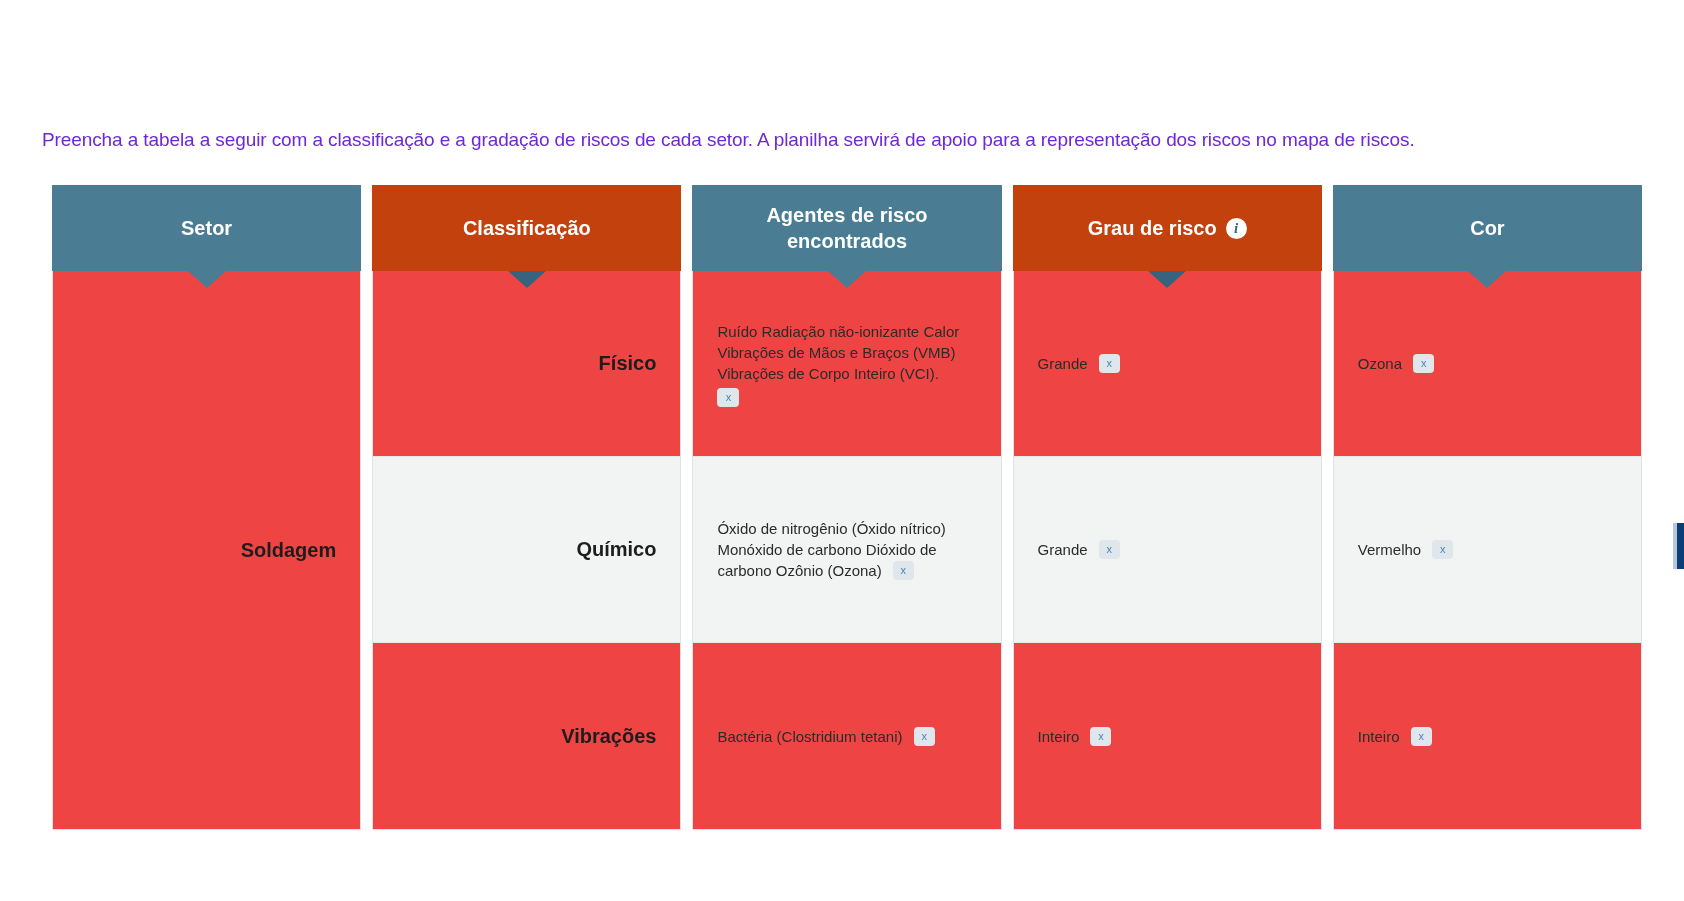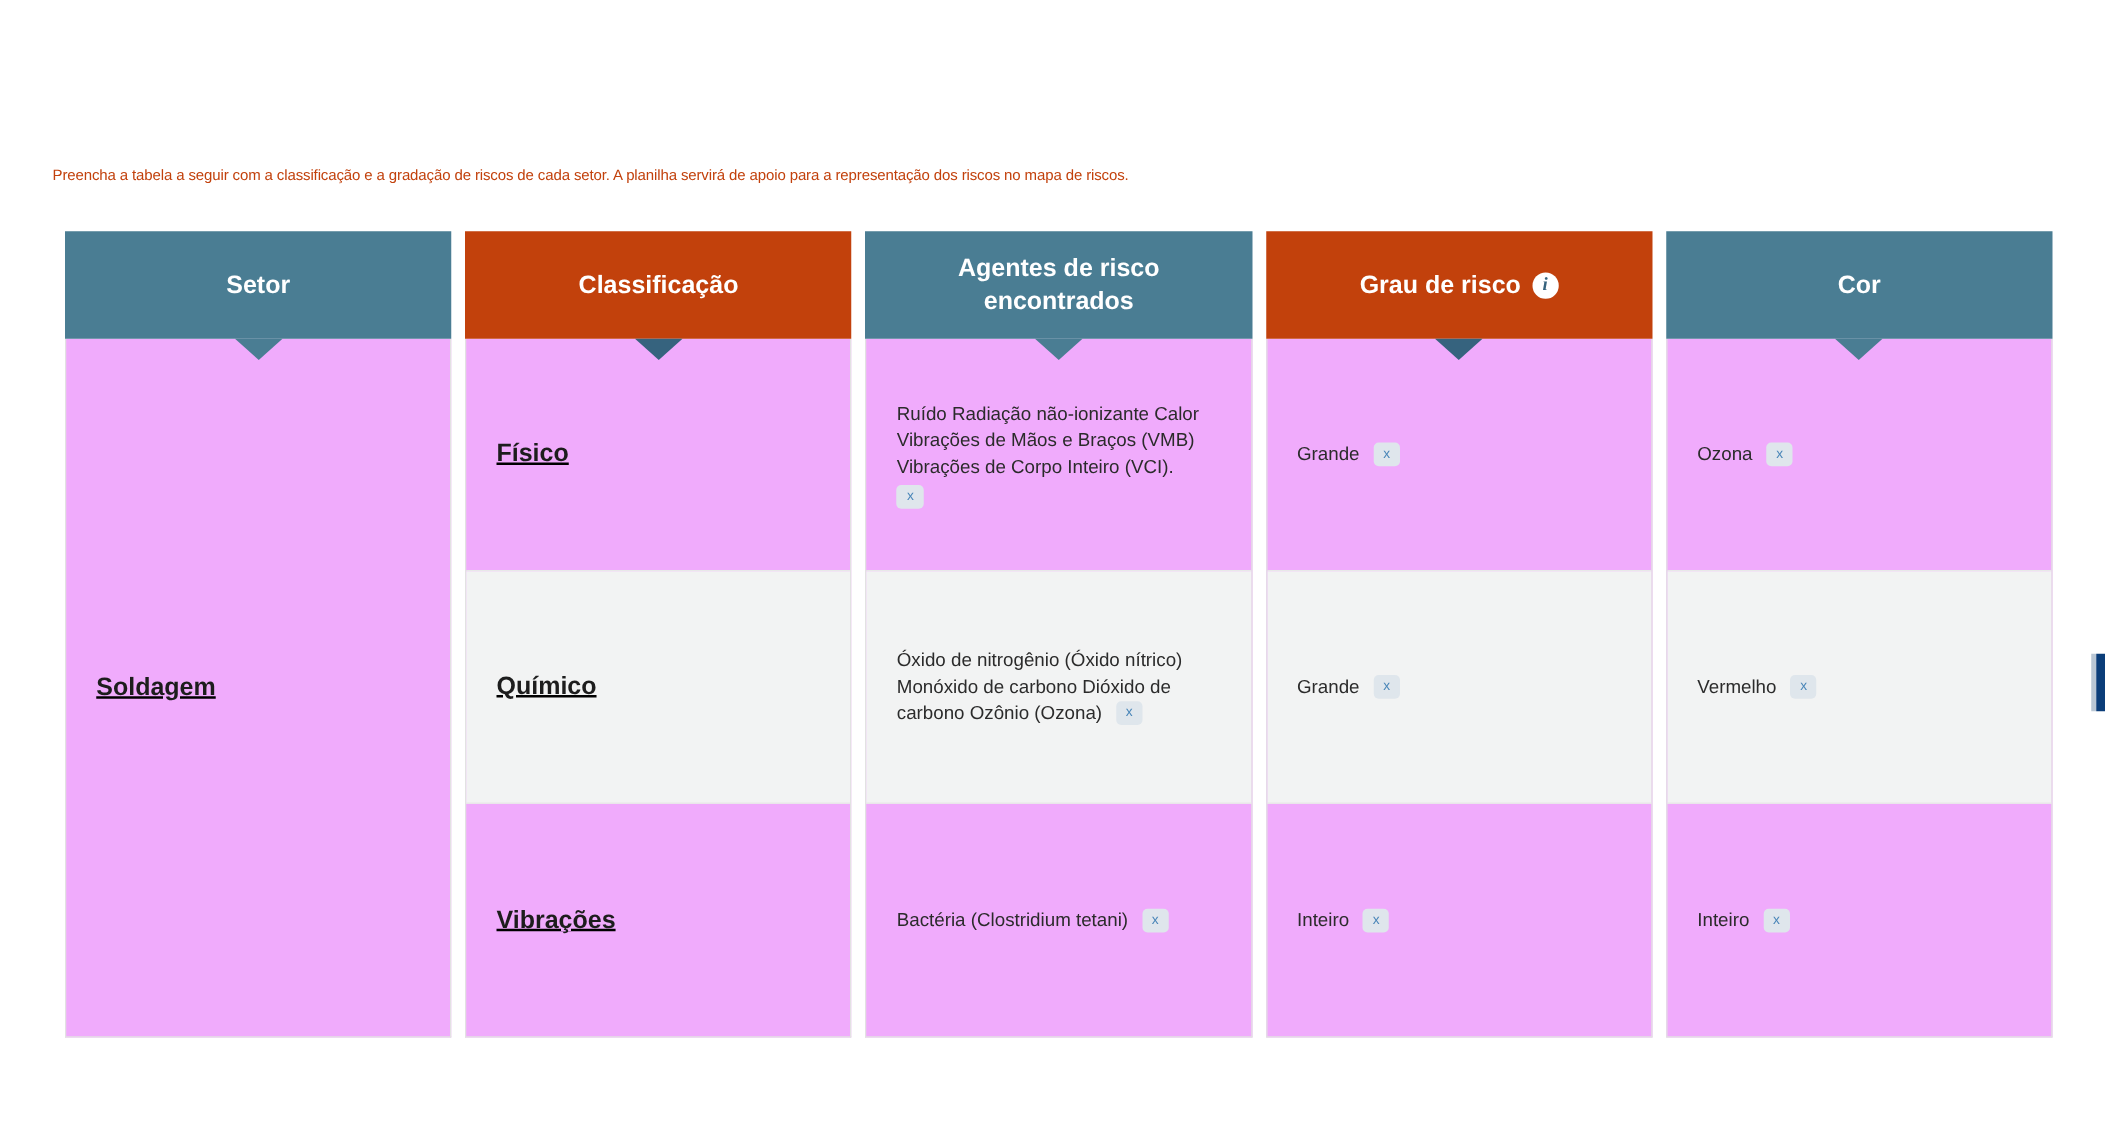--- a/index.html
+++ b/index.html
@@ -18,23 +18,23 @@
     height: 901px;
     background: #ffffff;
   }
 
   
   .intro {
     position: absolute;
     left: 42px;
     top: 128px;
     width: 1600px;
-    font-size: 12px;
+    font-size: 19px;
     line-height: 24px;
-    color: #c2410c;
+    color: #6d28d9;
     letter-spacing: -0.1px;
     white-space: nowrap;
   }
 
   
   .table-wrap {
     position: absolute;
     left: 52px;
     top: 185px;
     width: 1590px;
@@ -97,35 +97,35 @@
     font-weight: bold;
     font-style: italic;
     line-height: 21px;
     text-align: center;
     font-family: "Liberation Serif", serif;
   }
 
   .col-body {
     border: 1px solid #e2e2e2;
     border-top: none;
-    background: #f0abfc;
+    background: #ef4444;
   }
 
   .cell {
     position: relative;
     height: 186px;
     border-bottom: 1px solid #e8e8e8;
     display: flex;
     align-items: center;
     padding: 0 24px;
   }
   .cell:last-child { border-bottom: none; }
   .cell.alt { background: #f2f3f3; }
 
-  .cell.center  { justify-content: flex-start; text-align: center; text-decoration: underline; }
+  .cell.center  { justify-content: flex-end; text-align: center; }
   .cell.leftal  { justify-content: flex-start; text-align: left; }
 
   .cell-strong {
     font-size: 20px;
     font-weight: bold;
     color: #1d1d1d;
   }
 
   
   .cell.tall {

